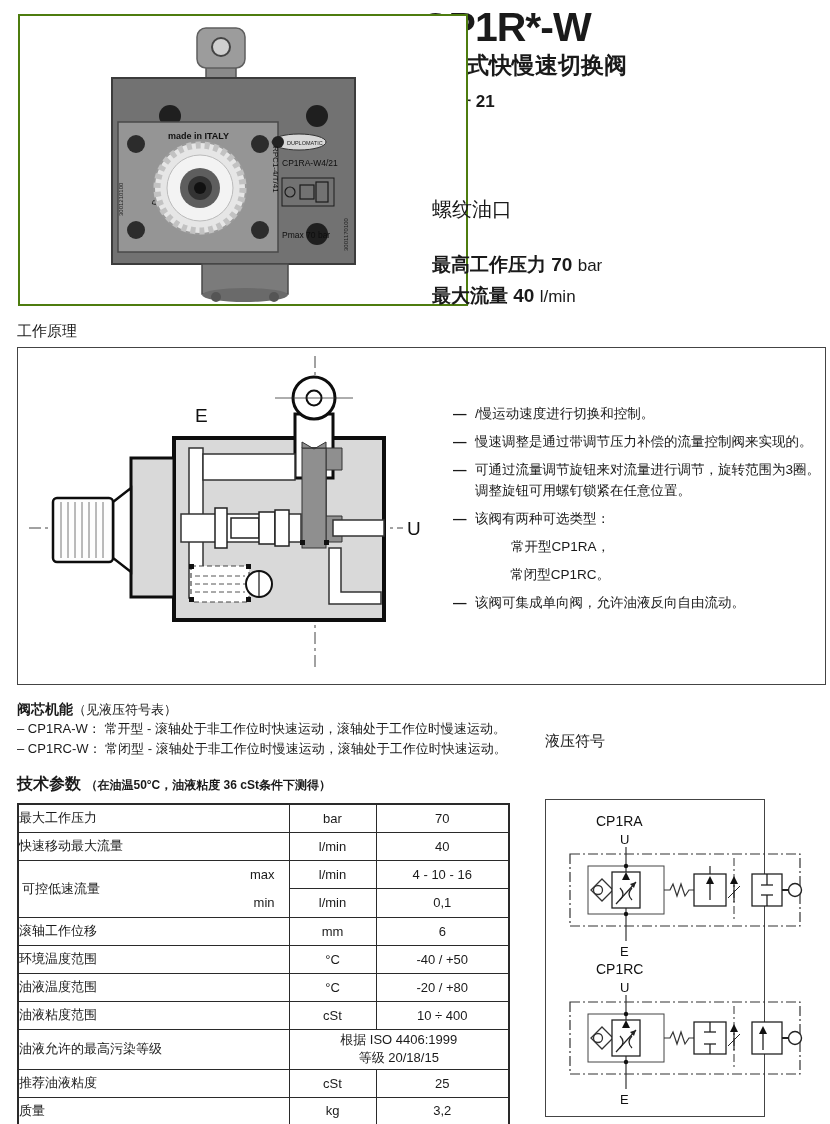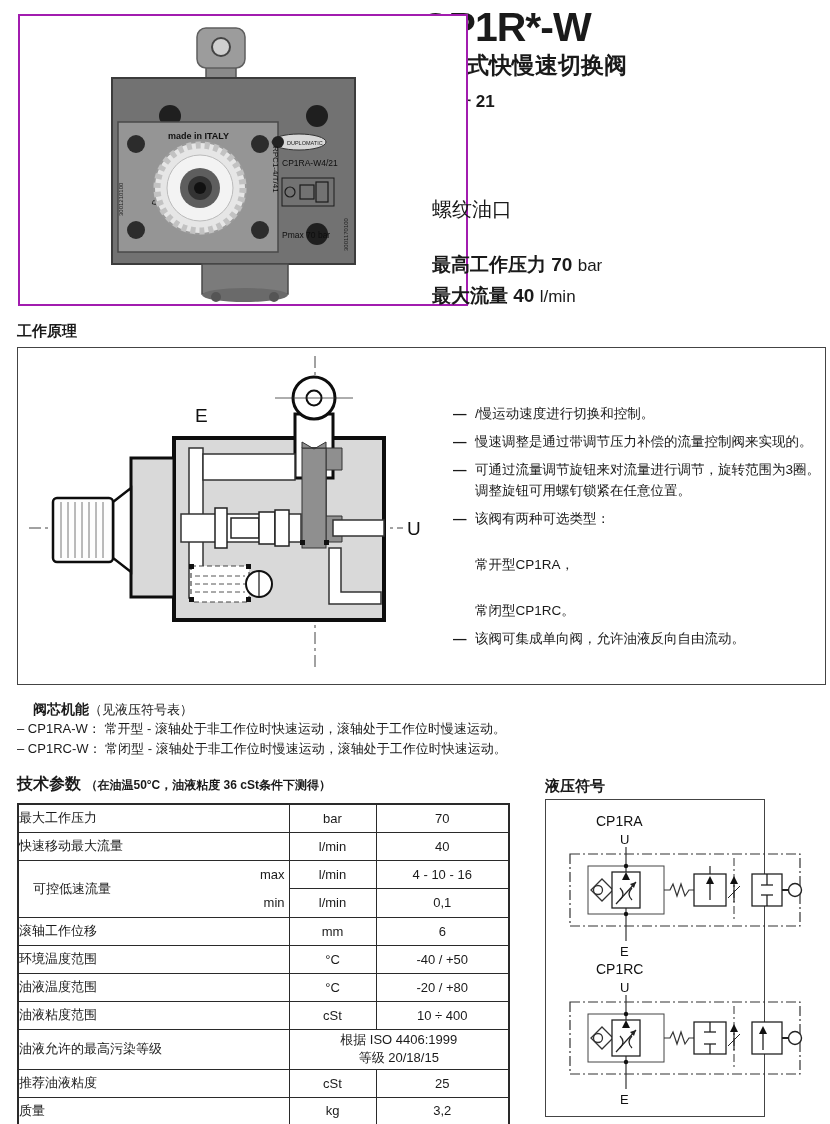--- a/index.html
+++ b/index.html
@@ -7,65 +7,65 @@
   #page{position:relative;width:830px;height:1124px;background:#fff;overflow:hidden;}
   .abs{position:absolute;}
 
   
   .hdr{left:420px;top:6px;width:404px;text-align:left;}
   .hdr .model{font-size:41px;font-weight:700;letter-spacing:-1px;line-height:1.05;}
   .hdr .subtitle{font-size:23px;font-weight:700;margin-top:1px;}
   .hdr .series{font-size:17px;font-weight:700;margin-top:9px;}
 
   
-  .photo-frame{left:18px;top:14px;width:450px;height:292px;border:2px solid #a21caf;background:#fff;box-sizing:border-box;}
+  .photo-frame{left:18px;top:14px;width:450px;height:292px;border:2px solid #4d7c0f;background:#fff;box-sizing:border-box;}
 
   
   .intro{left:432px;top:196px;width:392px;}
   .intro .ports{font-size:20px;font-weight:400;}
   .intro .lines{margin-top:27px;font-size:19px;font-weight:700;line-height:30px;}
   .intro .unit{font-weight:400;font-size:17px;}
 
-  .sec-h{font-size:15px;font-weight:700;}
+  .sec-h{font-size:15px;font-weight:400;}
 
   
   .wp-frame{left:17px;top:347px;width:809px;height:338px;border:1.5px solid #444;box-sizing:border-box;background:#fff;}
   .bullets{position:absolute;left:435px;top:55px;width:370px;font-size:13.5px;line-height:21px;}
   .bullet{display:flex;margin-bottom:7px;}
   .bullet .dash{width:22px;flex:0 0 22px;font-weight:700;}
   .bullet .bl div{margin-bottom:0;}
-  .bullet .bl .sp{margin-top:25px;}
+  .bullet .bl .sp{margin-top:7px;text-align:right;}
 
   
   .spool{left:17px;top:701px;width:805px;}
-  .spool .h{font-size:14px;margin-left:16px;}
+  .spool .h{font-size:14px;}
   .spool .h b{font-size:14px;font-weight:700;}
   .spool .h span{font-weight:400;font-size:13px;}
   .spool .ln{font-size:13px;line-height:19.5px;}
   .spool .ln:first-of-type{margin-top:4px;}
 
   
   .specs-h{left:17px;top:774px;}
   .specs-h b{font-size:16px;font-weight:700;}
   .specs-h span{font-size:12px;font-weight:700;}
   table.specs{left:17px;top:803px;border-collapse:collapse;table-layout:fixed;width:491px;
     position:absolute;font-size:13px;border:2px solid #2a2a2a;}
   table.specs td{border:1px solid #2a2a2a;padding:0;}
   table.specs tr{height:28px;}
   table.specs tr.tall{height:40px;}
   td.nm{text-align:left;padding-left:14px;}
   td.cc{text-align:center;}
   .pairwrap{display:flex;justify-content:space-between;align-items:center;height:100%;}
-  .pairwrap .pname{padding-left:14px;}
+  .pairwrap .pname{padding-left:3px;}
   .psub{display:flex;flex-direction:column;}
-  .psub span{height:28px;line-height:28px;text-align:right;padding-right:4px;}
+  .psub span{height:28px;line-height:28px;text-align:right;padding-right:14px;}
   .cont2{line-height:18px;text-align:center;}
 
   
-  .sym-h{left:545px;top:777px;}
+  .sym-h{left:545px;top:732px;}
   .sym-box{left:545px;top:799px;width:220px;height:318px;border:1.5px solid #444;box-sizing:border-box;}
   .circ{position:absolute;left:8px;}
   .circ.a{top:10px;}
   .circ.c{top:158px;}
 
   svg text{font-family:"Liberation Sans","DejaVu Sans",sans-serif;}
 </style>
 </head>
 <body>
 

